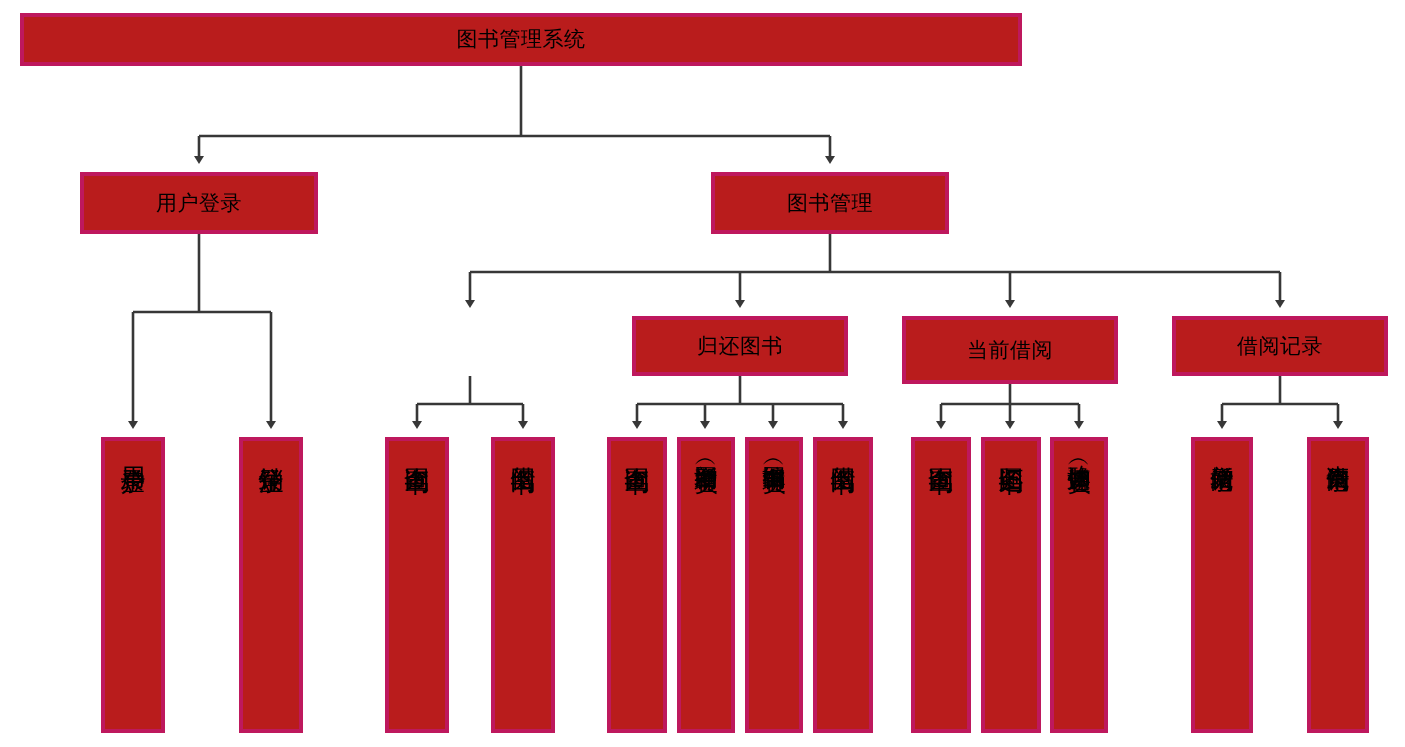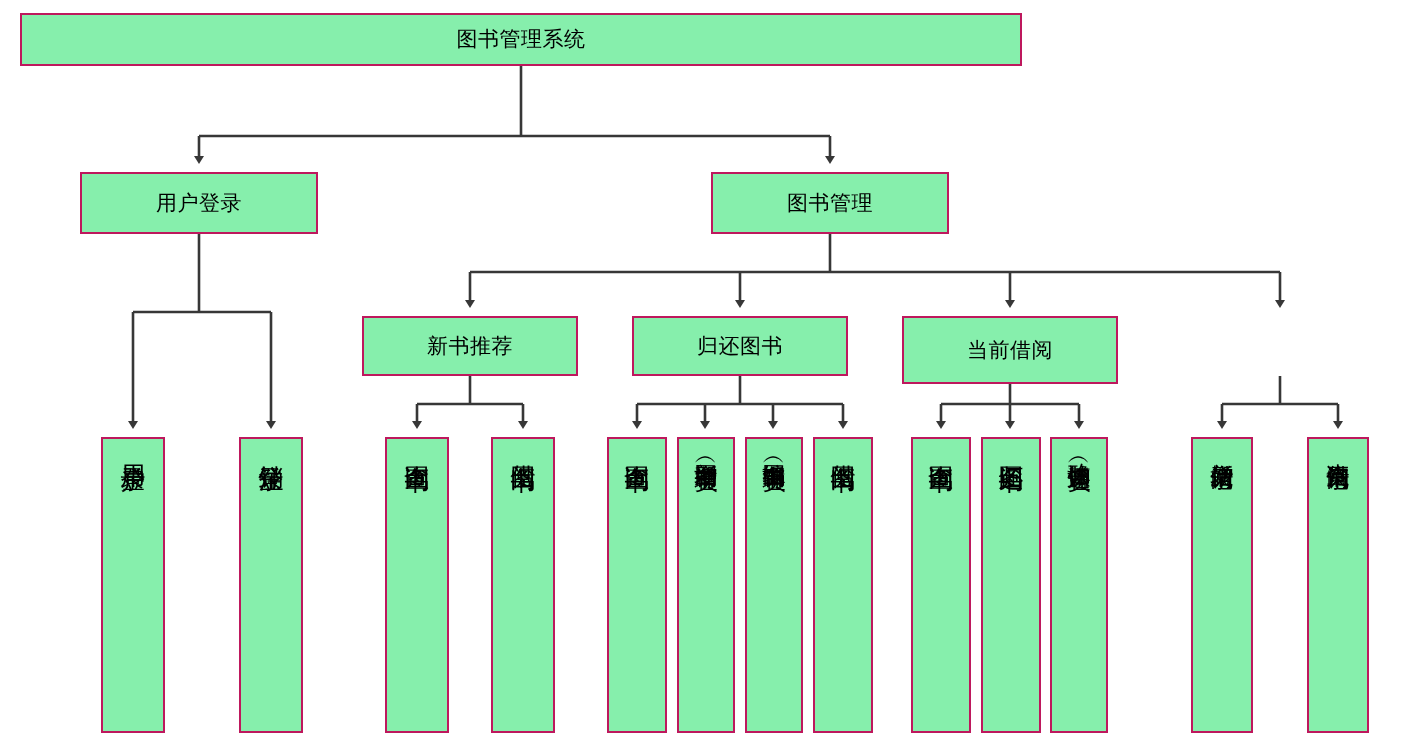--- a/index.html
+++ b/index.html
@@ -22,22 +22,22 @@
     position: absolute;
     left: 0;
     top: 0;
     width: 1405px;
     height: 747px;
     pointer-events: none;
   }
   .node {
     position: absolute;
     box-sizing: border-box;
-    background: #86efac;
-    border: 2px solid #be185d;
+    background: #b91c1c;
+    border: 4px solid #be185d;
     display: flex;
     align-items: center;
     justify-content: center;
     color: #000000;
     z-index: 5;
   }
   .node .label {
     display: block;
     text-align: center;
     line-height: 1.18;
@@ -133,29 +133,29 @@
     <span class="label">图书管理系统</span>
   </div>
 
   <div class="node h" style="left:80px; top:172px; width:238px; height:62px;">
     <span class="label">用户登录</span>
   </div>
   <div class="node h" style="left:711px; top:172px; width:238px; height:62px;">
     <span class="label">图书管理</span>
   </div>
 
-  <div class="node h" style="left:362px; top:316px; width:216px; height:60px;">
-    <span class="label">新书推荐</span>
-  </div>
   <div class="node h" style="left:632px; top:316px; width:216px; height:60px;">
     <span class="label">归还图书</span>
   </div>
   <div class="node h" style="left:902px; top:316px; width:216px; height:68px;">
     <span class="label">当前借阅</span>
   </div>
+  <div class="node h" style="left:1172px; top:316px; width:216px; height:60px;">
+    <span class="label">借阅记录</span>
+  </div>
 
   <div class="node v" style="left:101px; top:437px; width:64px; height:296px;">
     <span class="label">用户登录</span>
   </div>
   <div class="node v" style="left:239px; top:437px; width:64px; height:296px;">
     <span class="label">注销登录</span>
   </div>
 
   <div class="node v" style="left:385px; top:437px; width:64px; height:296px;">
     <span class="label">查询图书</span>

